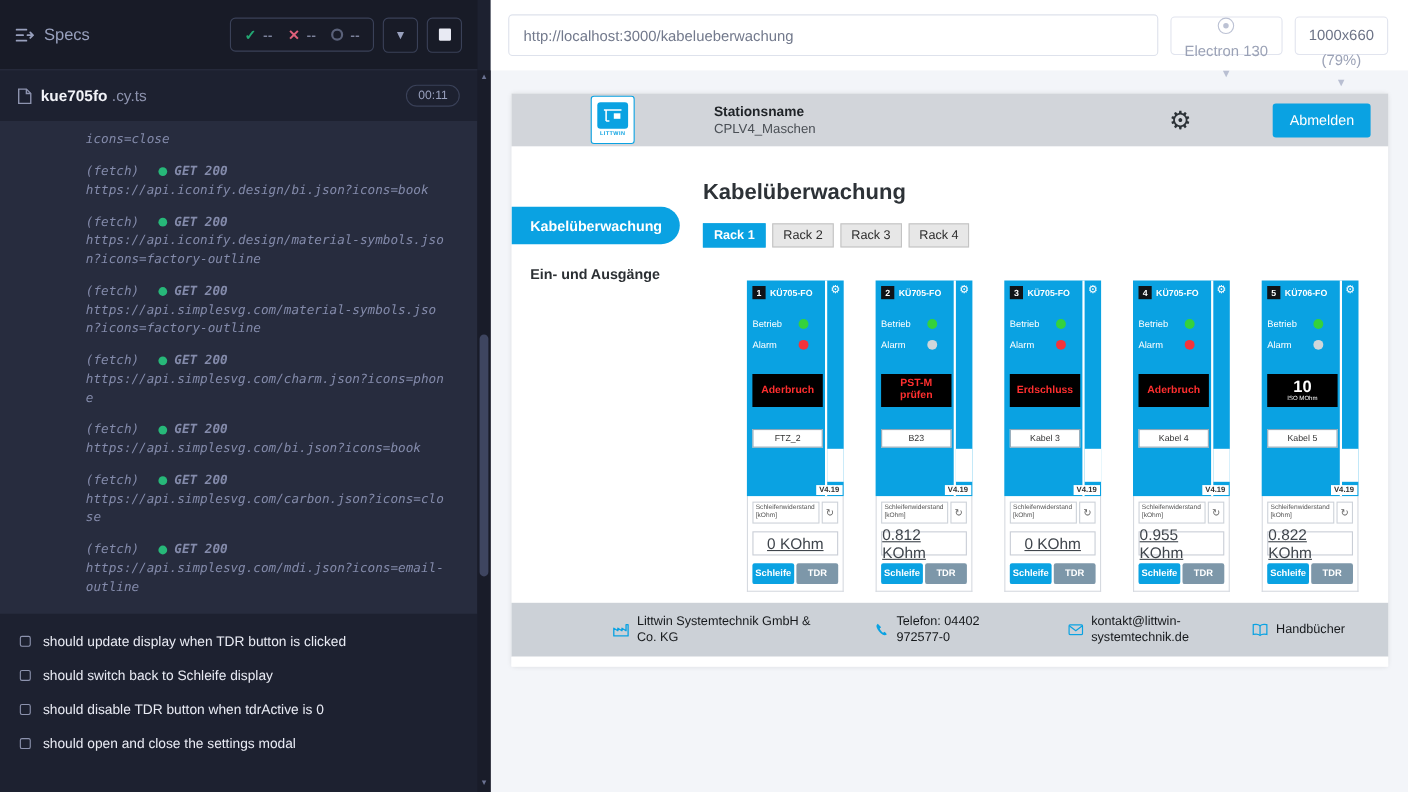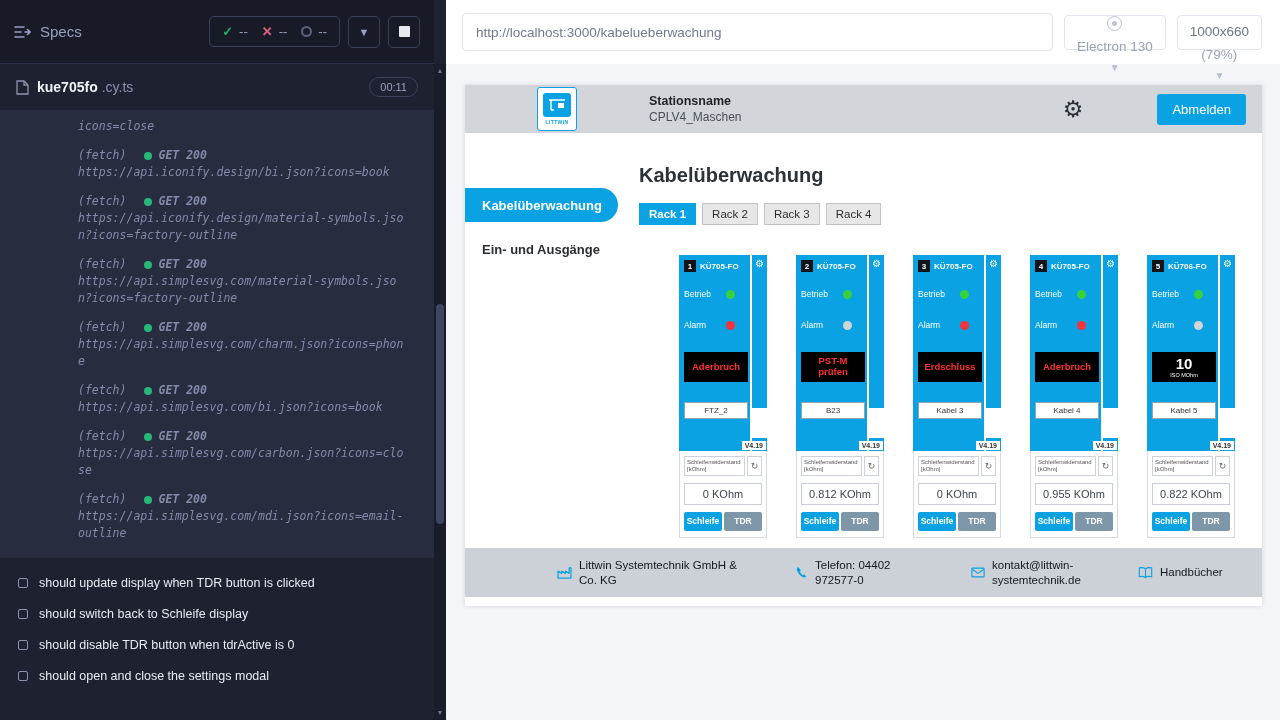--- a/index.html
+++ b/index.html
@@ -73,38 +73,38 @@
   .cards { display:flex; gap:29px; margin:30px 0 0 40px; }
   .card { width:88px; flex-shrink:0; }
   .card-blue { background:#0aa2e2; height:196px; position:relative; display:flex; }
   .card-main { flex:1; padding:5px 2px 0 5px; min-width:0; }
   .card-side { width:17px; border-left:2px solid #fff; display:flex; flex-direction:column; align-items:center; padding-top:3px; position:relative; flex-shrink:0; }
   .side-gear { color:#fff; font-size:10px; cursor:pointer; line-height:1.2; }
   .side-white { position:absolute; bottom:13px; left:0; right:0; height:30px; background:#fff; }
   .card-head { display:flex; align-items:center; gap:4px; }
   .num-badge { width:12px; height:12px; background:#101317; color:#fff; font-size:8px; font-weight:bold; display:flex; align-items:center; justify-content:center; flex-shrink:0; }
   .card-title { color:#fff; font-size:8px; font-weight:bold; white-space:nowrap; }
-  .leds { margin-top:17px; display:flex; flex-direction:column; gap:21px; }
+  .leds { margin-top:17px; display:flex; flex-direction:column; gap:9px; }
   .led-row { display:flex; align-items:center; }
   .led-label { color:#fff; font-size:8.5px; width:36px; }
   .led { width:9px; height:9px; border-radius:50%; margin-left:6px; flex-shrink:0; }
   .led.green { background:#35d23c; }
   .led.red { background:#f4333b; }
   .led.off { background:#cfd6da; }
   .status-box { margin-top:22px; background:#000; min-height:30px; display:flex; flex-direction:column; align-items:center; justify-content:center; padding:2px 18px; }
   .status-text { color:#ff2f2f; font-size:9.5px; font-weight:bold; text-align:center; line-height:1.15; }
   .status-big { color:#fff; font-size:15px; font-weight:bold; line-height:15px; }
   .status-sub { color:#fff; font-size:5.5px; margin-top:1px; }
   .name-box { margin-top:20px; background:#fff; border:1px solid #8fa6b5; height:17px; display:flex; align-items:center; justify-content:center; font-size:8px; color:#333; overflow:hidden; }
   .ver-badge { position:absolute; right:1px; bottom:1px; background:#fff; font-size:7px; color:#333; padding:1px 3px; font-weight:bold; }
   .card-lower { background:#fff; border:1px solid #d6dae0; border-top:none; padding:5px 4px 6px; }
   .res-head { display:flex; align-items:stretch; gap:2px; }
   .res-label { flex:1; border:1px solid #cdd2d9; font-size:6px; color:#555; padding:2px; line-height:1.15; min-width:0; }
   .refresh-btn { width:15px; border:1px solid #cdd2d9; display:flex; align-items:center; justify-content:center; font-size:9px; color:#666; cursor:pointer; flex-shrink:0; }
-  .res-value { margin-top:7px; border:1px solid #c9ced6; height:22px; display:flex; align-items:center; justify-content:center; font-size:11px; color:#3f454c; }
+  .res-value { margin-top:7px; border:1px solid #c9ced6; height:22px; display:flex; align-items:center; justify-content:center; font-size:14px; color:#3f454c;text-decoration:underline; }
   .btn-row { margin-top:7px; display:flex; gap:2px; }
   .cbtn { flex:1; height:19px; border:none; color:#fff; font-size:8.5px; font-weight:bold; font-family:inherit; border-radius:2px; cursor:pointer; }
   .cbtn.schleife { background:#0aa2e2; }
   .cbtn.tdr { background:#7d97a9; }
 
   .aut-footer { height:49px; background:#ccd1d7; flex-shrink:0; display:flex; align-items:center; padding:0 0 0 92px; gap:38px; }
   .f-item { display:flex; align-items:center; gap:7px; font-size:11.5px; color:#15181b; line-height:1.3; cursor:pointer; }
   .f-icon { flex-shrink:0; display:flex; }
   .f-item:nth-child(1) .f-text { max-width:178px; }
   .f-item:nth-child(2) .f-text { max-width:118px; }

